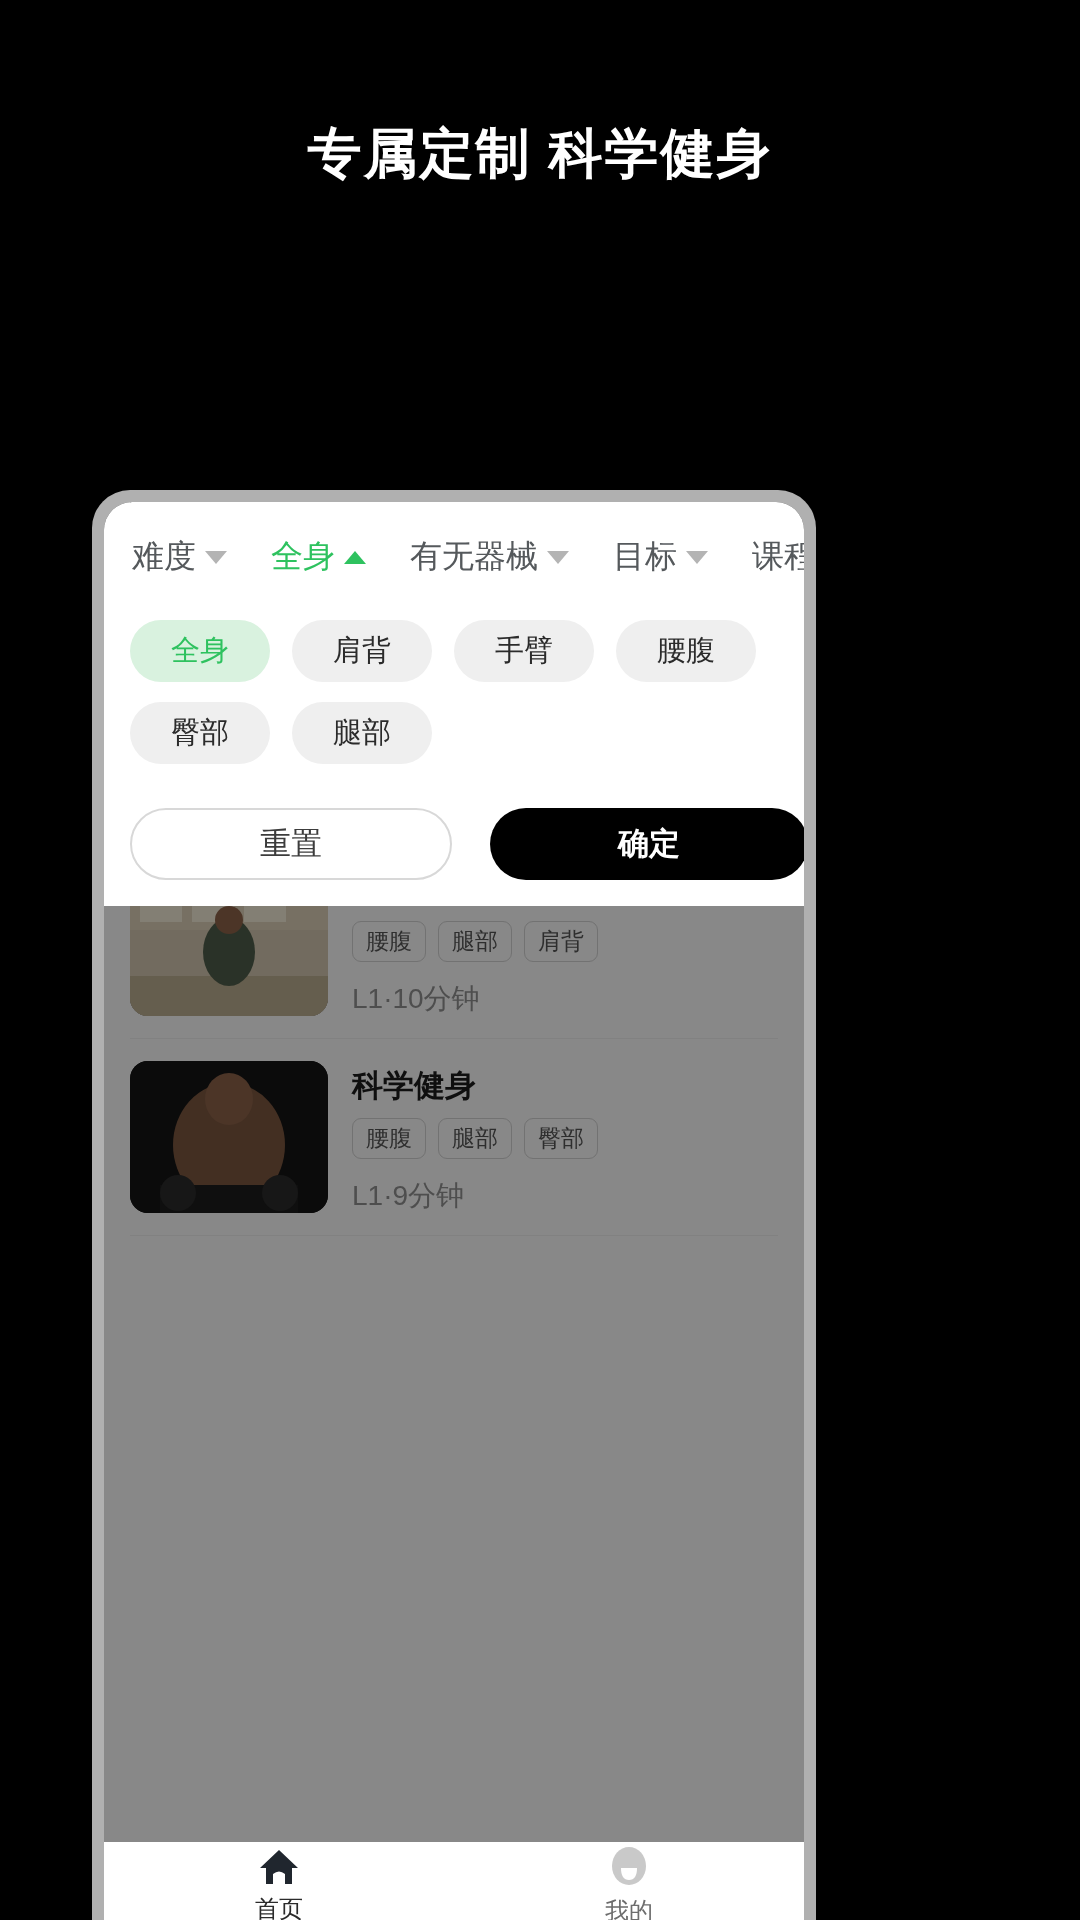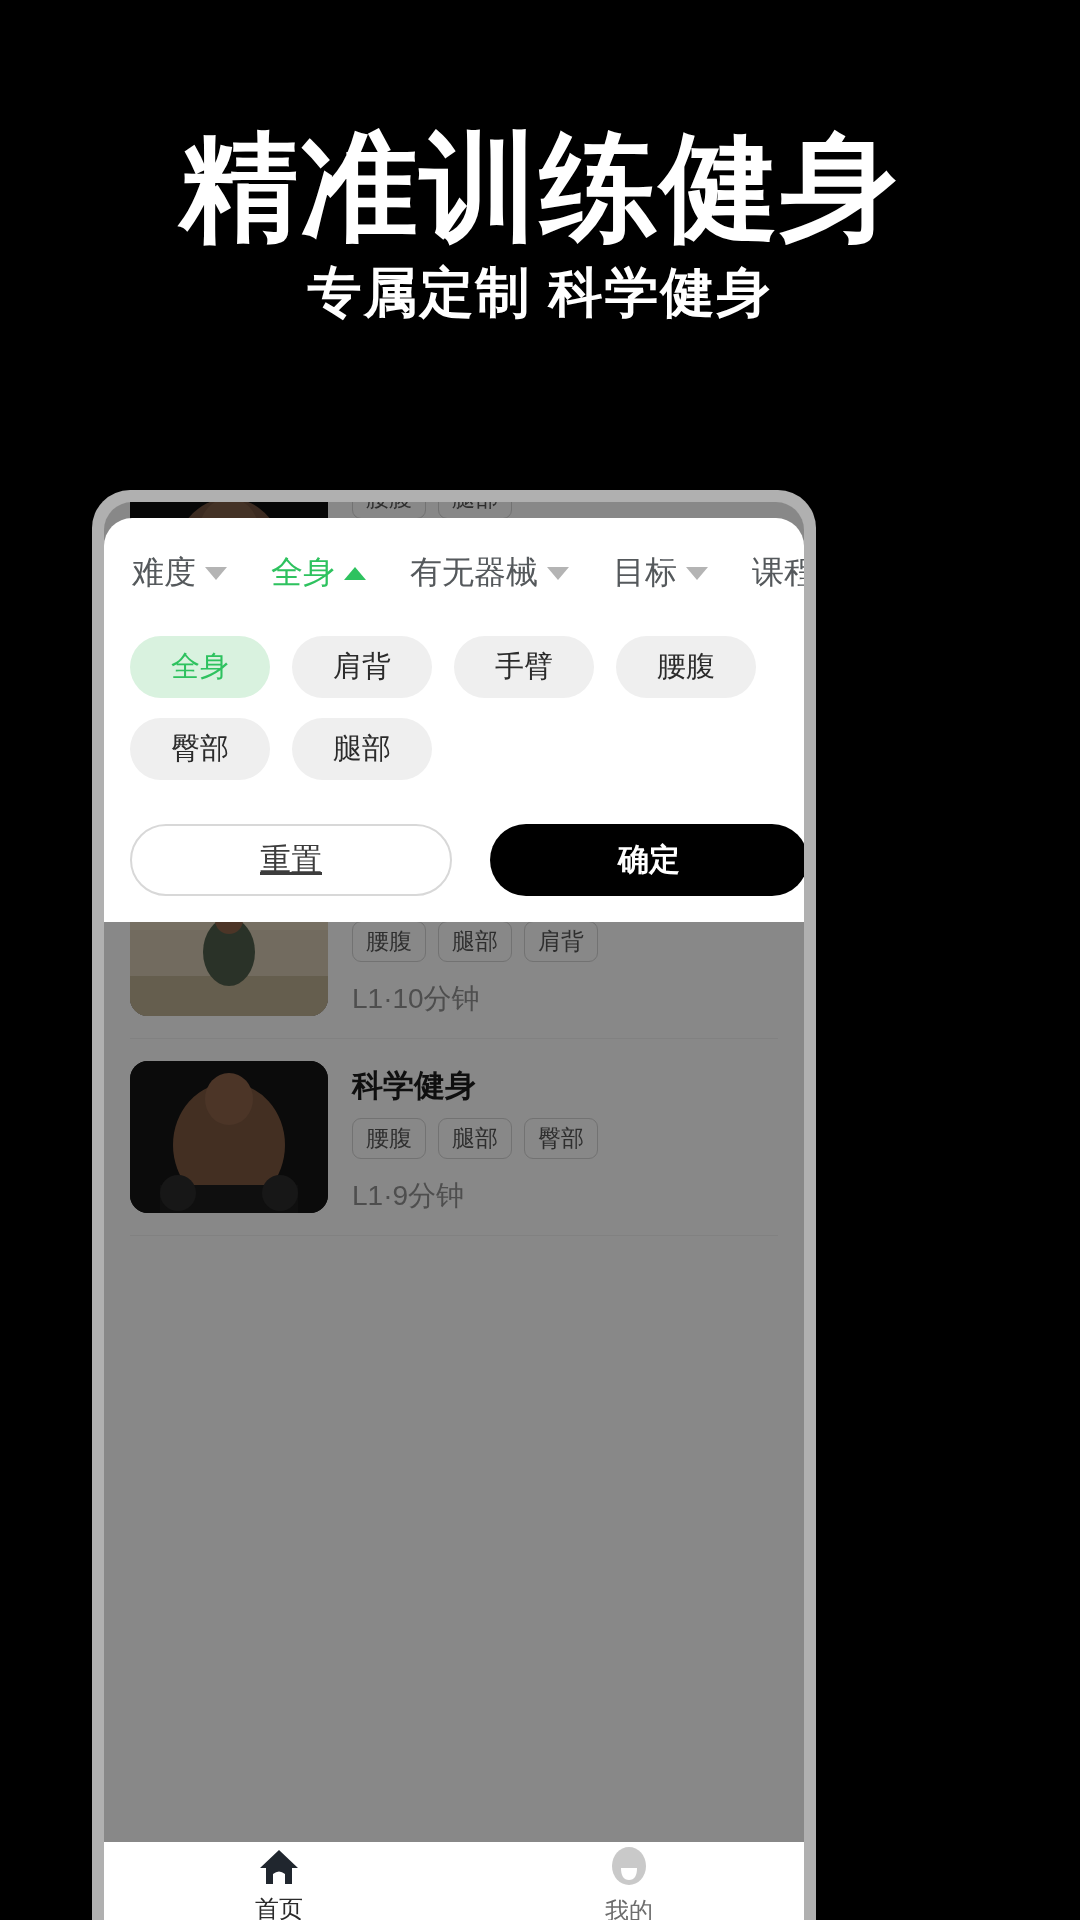--- a/index.html
+++ b/index.html
@@ -106,21 +106,21 @@
     color:#555;
     padding:5px 13px;
     line-height:1.25;
     white-space:nowrap;
   }
   .meta { font-size:28px; color:#8e8e8e; }
 
   
   .panel {
     position:absolute;
-    left:0; right:0; top:16px;
+    left:0; right:0; top:0;
     background:#fff;
     z-index:10;
     padding:0 0 26px 0;
     border-radius:28px 28px 0 0;
   }
   .filter-tabs {
     display:flex;
     align-items:center;
     height:110px;
     padding:0 28px;
@@ -178,21 +178,20 @@
     font-size:31px;
     display:flex;
     align-items:center;
     justify-content:center;
     flex:1;
   }
   .btn-reset {
     background:#fff;
     border:2px solid #d8d8d8;
     color:#3c3c3c;
-    text-decoration:underline;
   }
   .btn-confirm {
     background:#000000;
     color:#fff;
     font-weight:bold;
     margin-right:-30px;
   }
 
   
   .bottom-nav {
@@ -213,21 +212,20 @@
   }
   .nav-label { font-size:24px; color:#2b2b2b; }
   .nav-label.muted { color:#6d6d6d; }
   .home-icon { width:42px; height:38px; }
   .user-icon { width:42px; height:42px; }
 </style>
 </head>
 <body>
 
 <div class="promo">
-  <div class="promo-title">精准训练健身</div>
   <div class="promo-sub">专属定制 科学健身</div>
 </div>
 
 <div class="phone">
   <div class="screen">
 
     <div class="list-layer">
       <div class="list" id="course-list">
           <div class="course">
             <div class="thumb">

